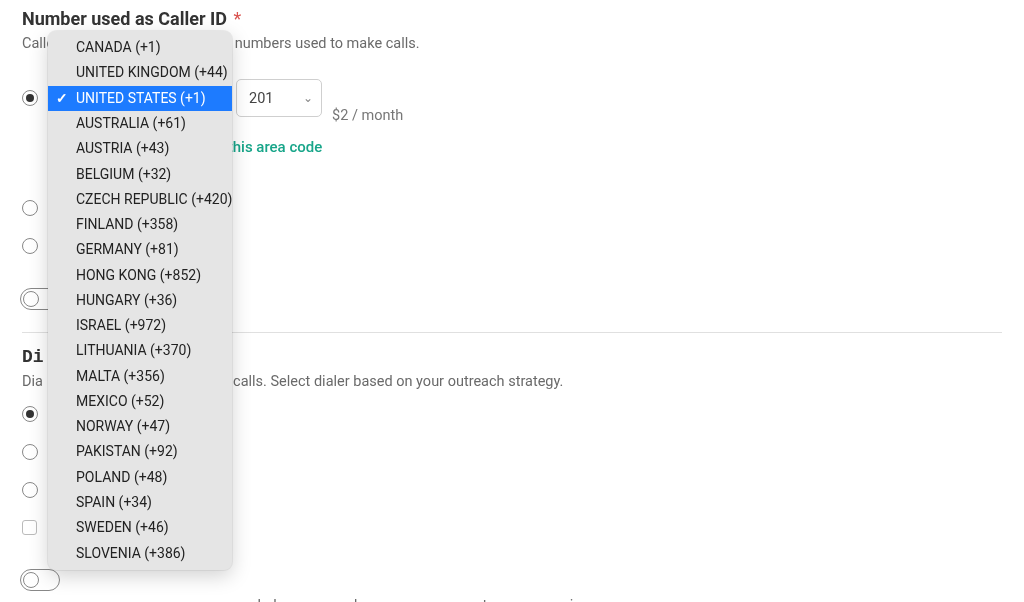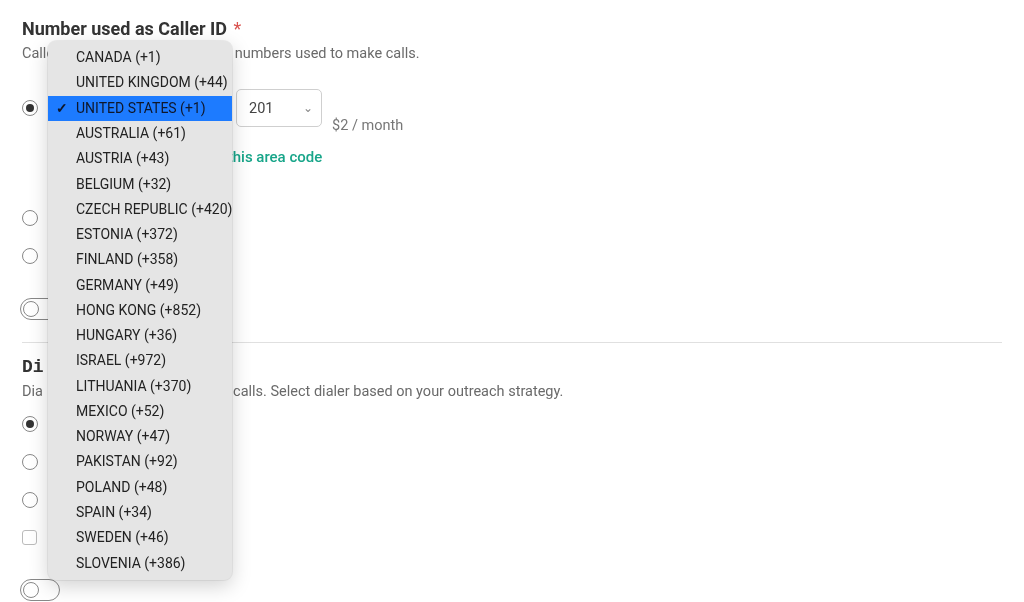--- a/index.html
+++ b/index.html
@@ -10,21 +10,21 @@
     background: #fff;
     width: 1024px;
     height: 602px;
     overflow: hidden;
     padding: 0 22px;
   }
   .section-title {
     font-size: 18px;
     font-weight: 700;
     color: #333;
-    margin-top: 18px;
+    margin-top: 8px;
   }
   .required-star { color: #d9534f; font-weight: 400; margin-left: 2px;}
   .help-text {
     font-size: 14.5px;
     color: #6a6a6a;
     margin-top: 6px;
   }
   .field-row {
     display: flex;
     align-items: center;
@@ -63,21 +63,21 @@
   .dd-item {
     padding: 3.2px 10px 3.2px 28px;
     white-space: nowrap;
     font-weight: 400;
     color: #222;
     position: relative;
     line-height: 1.35;
   }
   .dd-item.selected {
     background: #1d7bff;
-    color: #0f172a;
+    color: #ffffff;
   }
   .dd-item.selected::before {
     content: "✓";
     position: absolute;
     left: 8px;
     font-weight: 700;
   }
   .select-like {
     height: 38px;
     border: 1px solid #cfcfcf;
@@ -152,27 +152,27 @@
 
   <div class="dropdown-anchor">
     <div class="dropdown-panel" id="country-dd">
         <div class="dd-item">CANADA (+1)</div>
         <div class="dd-item">UNITED KINGDOM (+44)</div>
         <div class="dd-item selected">UNITED STATES (+1)</div>
         <div class="dd-item">AUSTRALIA (+61)</div>
         <div class="dd-item">AUSTRIA (+43)</div>
         <div class="dd-item">BELGIUM (+32)</div>
         <div class="dd-item">CZECH REPUBLIC (+420)</div>
-        <div class="dd-item">ESTONIA (+372)</div>
         <div class="dd-item">FINLAND (+358)</div>
-        <div class="dd-item">GERMANY (+49)</div>
+        <div class="dd-item">GERMANY (+81)</div>
         <div class="dd-item">HONG KONG (+852)</div>
         <div class="dd-item">HUNGARY (+36)</div>
         <div class="dd-item">ISRAEL (+972)</div>
         <div class="dd-item">LITHUANIA (+370)</div>
+        <div class="dd-item">MALTA (+356)</div>
         <div class="dd-item">MEXICO (+52)</div>
         <div class="dd-item">NORWAY (+47)</div>
         <div class="dd-item">PAKISTAN (+92)</div>
         <div class="dd-item">POLAND (+48)</div>
         <div class="dd-item">SPAIN (+34)</div>
         <div class="dd-item">SWEDEN (+46)</div>
         <div class="dd-item">SLOVENIA (+386)</div>
       </div>
   </div>
 

